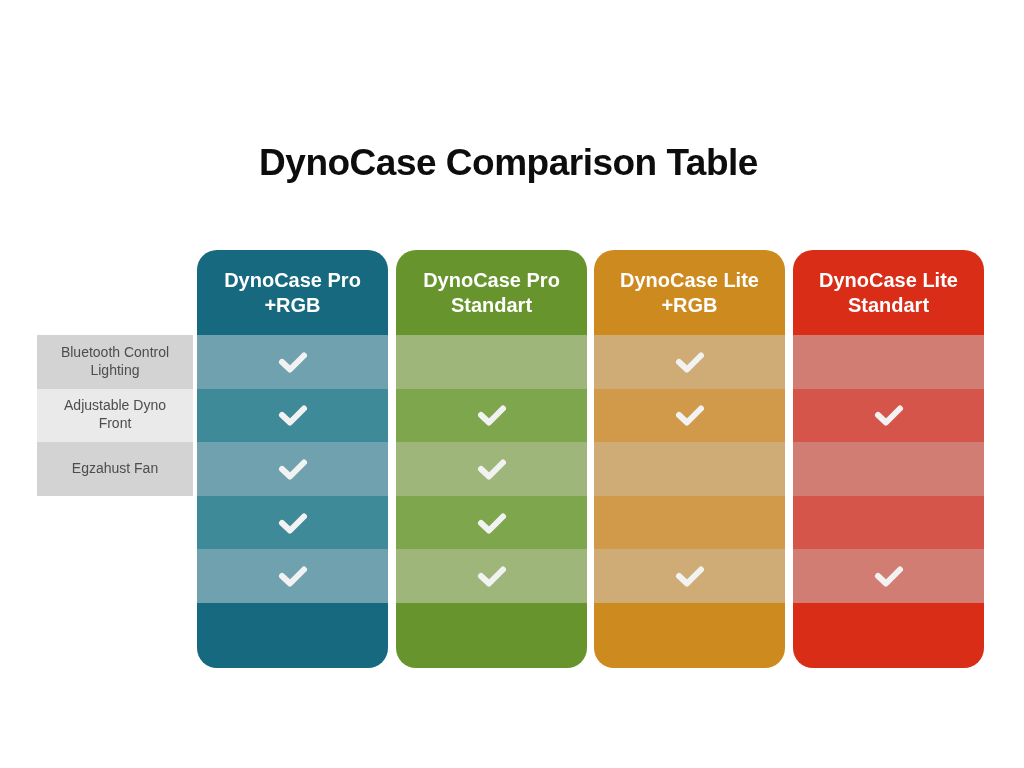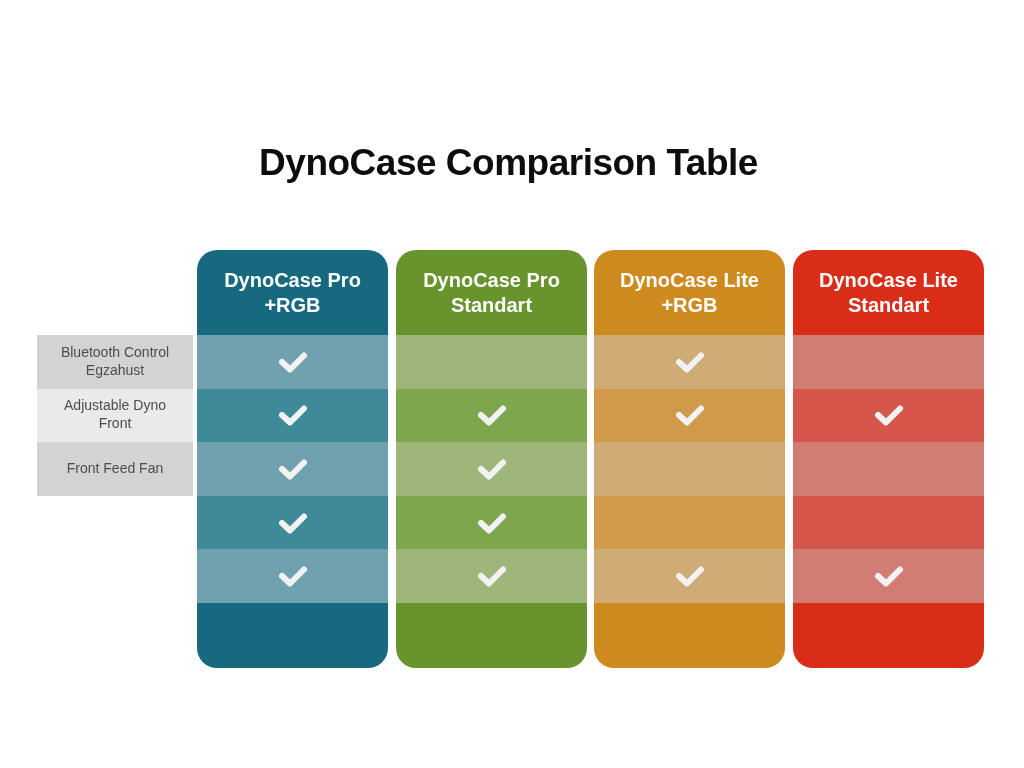--- a/index.html
+++ b/index.html
@@ -44,23 +44,23 @@
   .check svg { display:block; }
 </style>
 </head>
 <body>
 
 <div class="canvas" style="--background: #ffffff; --title-color: #0d0d0d; --label-row-dark: #d3d3d3; --label-row-light: #eaeaea; --label-text: #4d4d4d; --check-color: #f2f2f2;">
 
   <div class="title">DynoCase Comparison Table</div>
 
   <div class="labels">
-    <div class="label-row">Bluetooth Control Egzahust</div>
+    <div class="label-row">Bluetooth Control Lighting</div>
     <div class="label-row">Adjustable Dyno Front</div>
-    <div class="label-row">Front Feed Fan</div>
+    <div class="label-row">Egzahust Fan</div>
   </div>
 
   <div class="card card-0" style="--col: #16697e; --band-light: #6fa2ae; --band-dark: #3e8a99;">
     <div class="card-header">
       <span>DynoCase Pro</span>
       <span>+RGB</span>
     </div>
     <div class="cells">
       <div class="cell">
           <span class="check">

